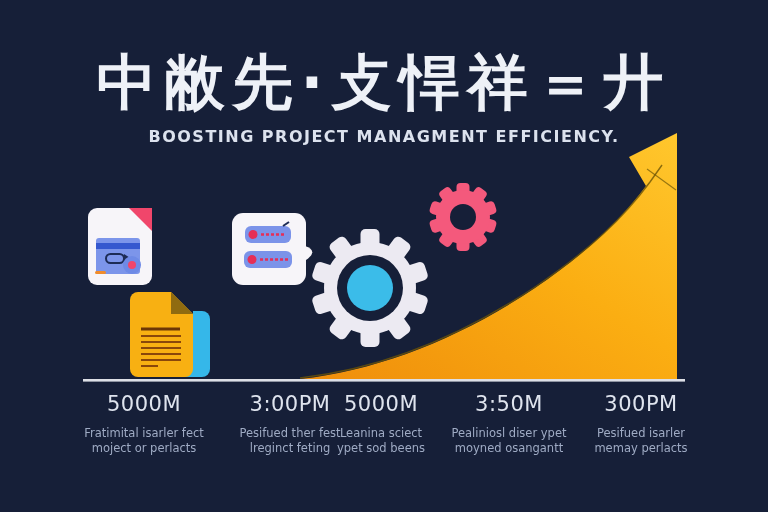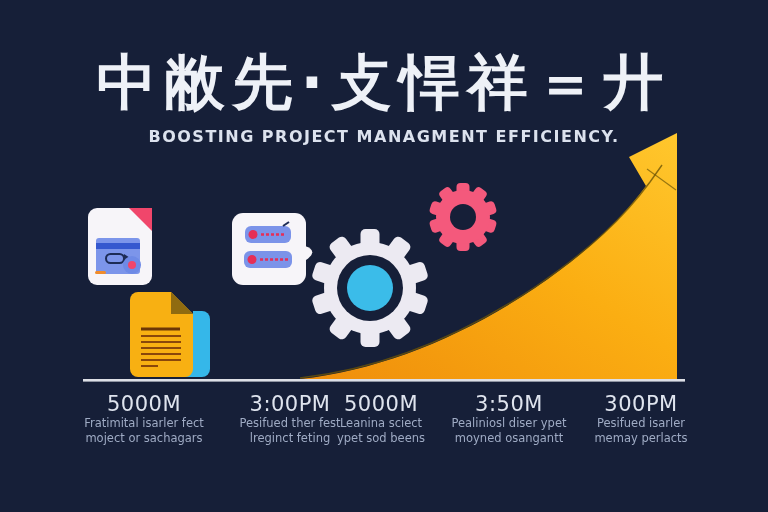--- a/index.html
+++ b/index.html
@@ -12,21 +12,21 @@
   .title-cjk{
     margin:8px;color:#eef1f7;font-size:60px;font-weight:700;letter-spacing:8px;line-height:1.15;
   }
   .subtitle{
     margin:10px 0 0 0;color:#dce2ee;font-size:16px;font-weight:700;letter-spacing:1.5px;
   }
   .scene{position:absolute;left:0;top:0;}
   .timeline{position:absolute;left:0;top:392px;width:768px;height:90px;}
   .tl-item{position:absolute;width:160px;text-align:center;}
   .tl-item .time{color:#dfe4ee;font-size:21px;font-weight:500;letter-spacing:0.5px;}
-  .tl-item .cap{color:#9fabc4;font-size:11.5px;line-height:15px;font-weight:500;}
+  .tl-item .cap{margin-top:10px;color:#9fabc4;font-size:11.5px;line-height:15px;font-weight:500;}
   .i0{left:64px;}  .i1{left:210px;} .i2{left:301px;} .i3{left:429px;} .i4{left:561px;}
 </style>
 </head>
 <body>
 
 <div class="canvas">
 
   <svg class="scene" width="768" height="512" viewBox="0 0 768 512">
     <defs>
       <linearGradient id="curveGrad" x1="0" y1="1" x2="1" y2="0">
@@ -123,21 +123,21 @@
   <div class="header">
     <h1 class="title-cjk">中敝先·攴悍祥＝廾</h1>
     <div class="subtitle">BOOSTING PROJECT MANAGMENT EFFICIENCY.</div>
   </div>
 
   <div class="timeline">
     <div class="tl-item i0">
       <div class="time">5000M</div>
       <div class="cap">
         <span>Fratimital isarler fect</span><br>
-        <span>moject or sachagars</span>
+        <span>moject or perlacts</span>
       </div>
     </div>
     <div class="tl-item i1">
       <div class="time">3:00PM</div>
       <div class="cap">
         <span>Pesifued ther fest</span><br>
         <span>lreginct feting</span>
       </div>
     </div>
     <div class="tl-item i2">

